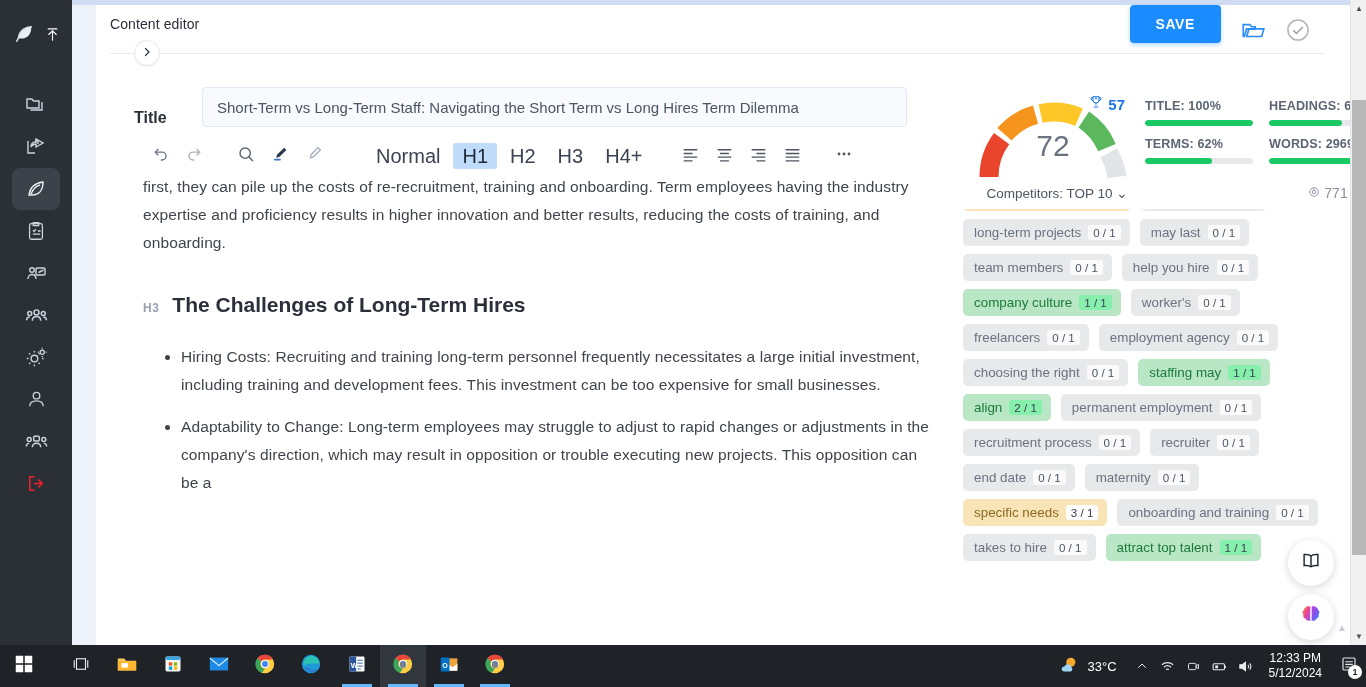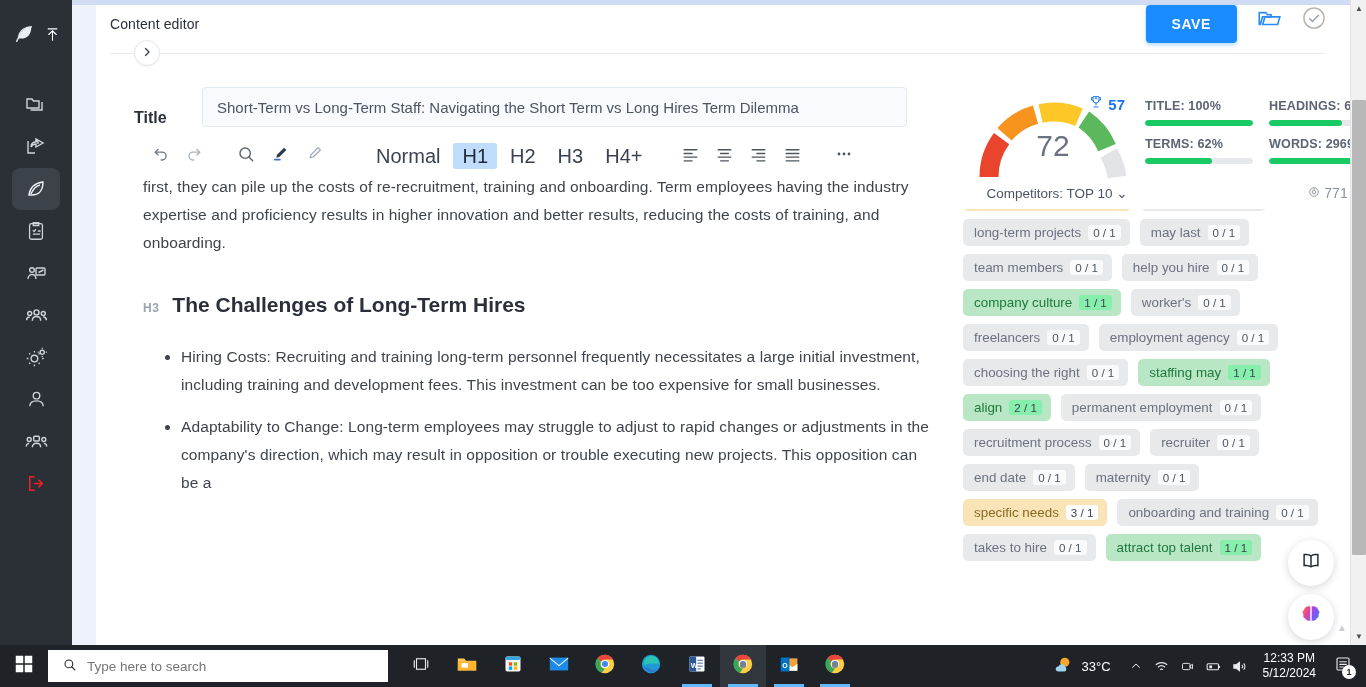--- a/index.html
+++ b/index.html
@@ -38,21 +38,21 @@
     position: absolute; left: 24px; top: 5px; width: 1259px; height: 640px;
     background: #ffffff;
   }
 
   
   .editor-header {
     position: absolute; left: 0; top: 0; width: 100%; height: 38px;
     display: flex; align-items: center; padding: 0 0 0 14px;
   }
   .editor-title { font-size: 14px; color: #2a2f3a; font-weight: 400; letter-spacing: .1px;}
-  .header-actions { position: absolute; right: 28px; top: 0px; display: flex; align-items: flex-start; gap: 18px; }
+  .header-actions { position: absolute; right: 44px; top: 0px; display: flex; align-items: flex-end; gap: 18px; }
   .save-btn {
     background: #1a8cff; color: #fff; border: none; border-radius: 4px;
     font-size: 14px; font-weight: 700; letter-spacing: .6px;
     padding: 11px 26px; cursor: pointer;
     box-shadow: 0 2px 4px rgba(26,140,255,.35);
   }
   .hdr-icon { cursor: pointer; display: flex; align-items: center; }
 
   .header-divider { position: absolute; left: 14px; top: 48px; width: 1215px; height: 1px; background: #e9ecf2; }
   .collapse-btn {
@@ -194,21 +194,21 @@
   }
   .tb-apps { display: flex; align-items: center; gap: 0; margin-left: 10px; }
   .tb-app {
     width: 46px; height: 42px; display: flex; align-items: center; justify-content: center;
     position: relative; cursor: pointer;
   }
   .tb-app.active { background: #32373d; }
   .tb-app.open::after {
     content: ""; position: absolute; bottom: 0; left: 8px; width: 30px; height: 3px; background: #63b8ff;
   }
-  .tray { margin-left: auto; display: flex; align-items: center; gap: 0px; padding-right: 6px; color: #e8eaed; }
+  .tray { margin-left: auto; display: flex; align-items: center; gap: 0px; color: #e8eaed; }
   .tray-weather { display: flex; align-items: center; gap: 7px; font-size: 13px; color: #fff; padding-right: 12px; cursor: pointer;}
   .tray-icon { width: 26px; height: 42px; display: flex; align-items: center; justify-content: center; cursor: pointer; }
   .clock { text-align: center; font-size: 12px; color: #fff; line-height: 15px; padding: 0 10px; cursor: pointer; }
   .notif { width: 34px; height: 42px; display: flex; align-items: center; justify-content: center; position: relative; cursor: pointer; }
   .notif-badge {
     position: absolute; right: 4px; bottom: 8px; background: #fff; color: #1f2327;
     border-radius: 50%; width: 14px; height: 14px; font-size: 9px;
     display: flex; align-items: center; justify-content: center; font-weight: 700;
   }
 </style>
@@ -697,29 +697,20 @@
     <div class="start-btn">
       <span>
         <svg width="18" height="18" viewBox="0 0 24 24" fill="#ffffff">
           <rect x="1" y="1" width="10" height="10"></rect>
             <rect x="13" y="1" width="10" height="10"></rect>
           <rect x="1" y="13" width="10" height="10"></rect>
             <rect x="13" y="13" width="10" height="10"></rect>
         </svg>
       </span>
     </div>
-    <div class="search-box">
-      <span>
-        <svg width="15" height="15" viewBox="0 0 24 24" fill="none" stroke="#23262b" stroke-width="1.7">
-          <circle cx="11" cy="11" r="6.2"></circle>
-            <path d="M15.6 15.6L20.5 20.5" stroke-linecap="round"></path>
-        </svg>
-      </span>
-      <input type="text" placeholder="Type here to search" style="">
-    </div>
 
     <div class="tb-apps">
       <div class="tb-app">
         <span>
           <svg width="18" height="18" viewBox="0 0 24 24" fill="none" stroke="#e8eaed" stroke-width="1.5">
             <rect x="6" y="5" width="12" height="14"></rect>
               <path d="M3 7v10M21 7v10"></path>
           </svg>
         </span>
       </div>

